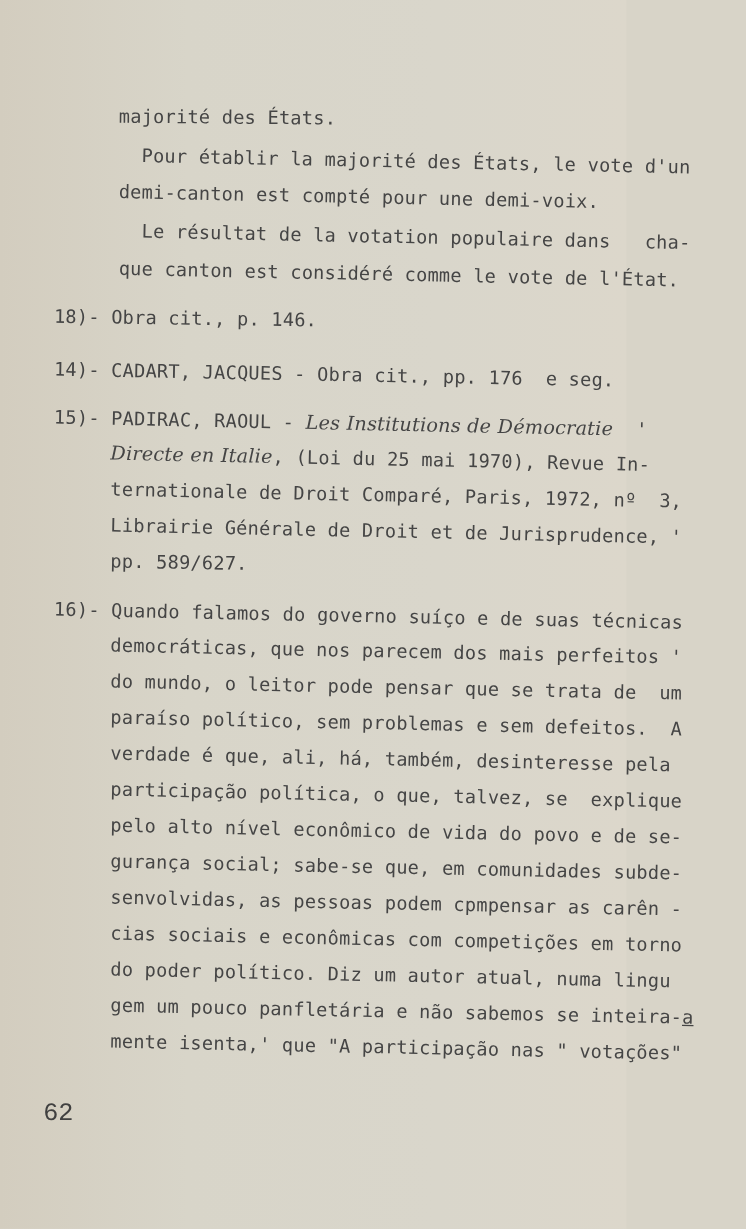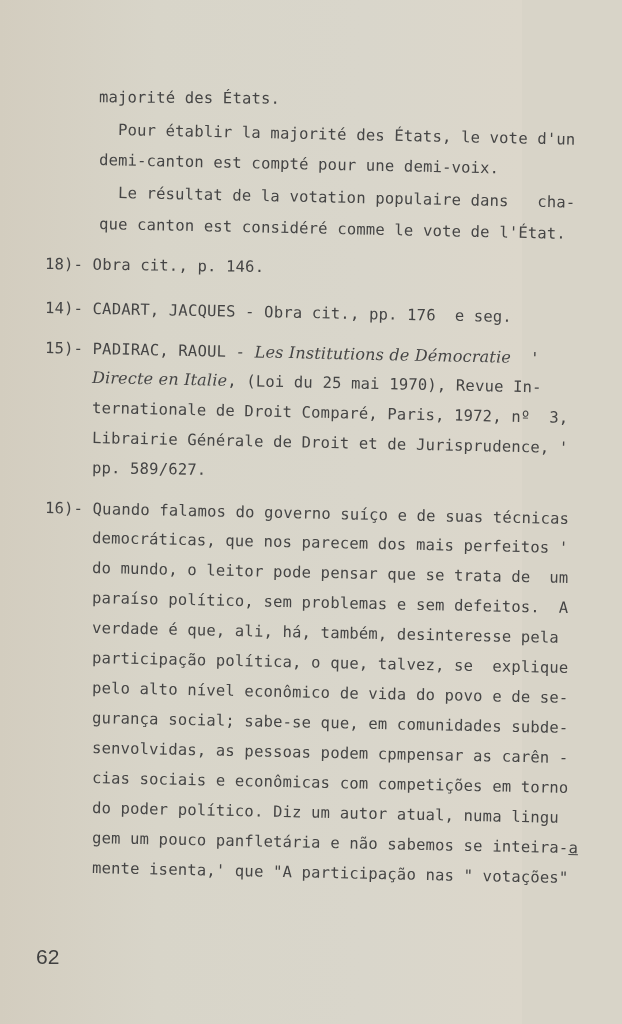--- a/index.html
+++ b/index.html
@@ -31,24 +31,23 @@
   }
   .it {
     font-family: "DejaVu Serif", "Liberation Serif", serif;
     font-style: italic;
     font-size: 16px;
   }
   .u { text-decoration: underline; }
   .pagenum {
     position: absolute;
     left: 36px; top: 917px;
-    font-family: Liberation Sans, sans-serif;
+    font-family: Liberation Mono, monospace;
     font-size: 21px;
     color: #404040;
-    margin-top: 28px;
   }
 </style>
 </head>
 <body>
 
 <div class="page">
 
   <div class="line" style="left:99px; top:88px; transform:rotate(0.5deg);">majorité des États.</div>
   <div class="line" style="left:118px; top:120px; transform:rotate(1.2deg); transform-origin:left;">Pour établir la majorité des États, le vote d'un</div>
   <div class="line" style="left:99px; top:150px; transform:rotate(1.2deg); transform-origin:left;">demi-canton est compté pour une demi-voix.</div>

